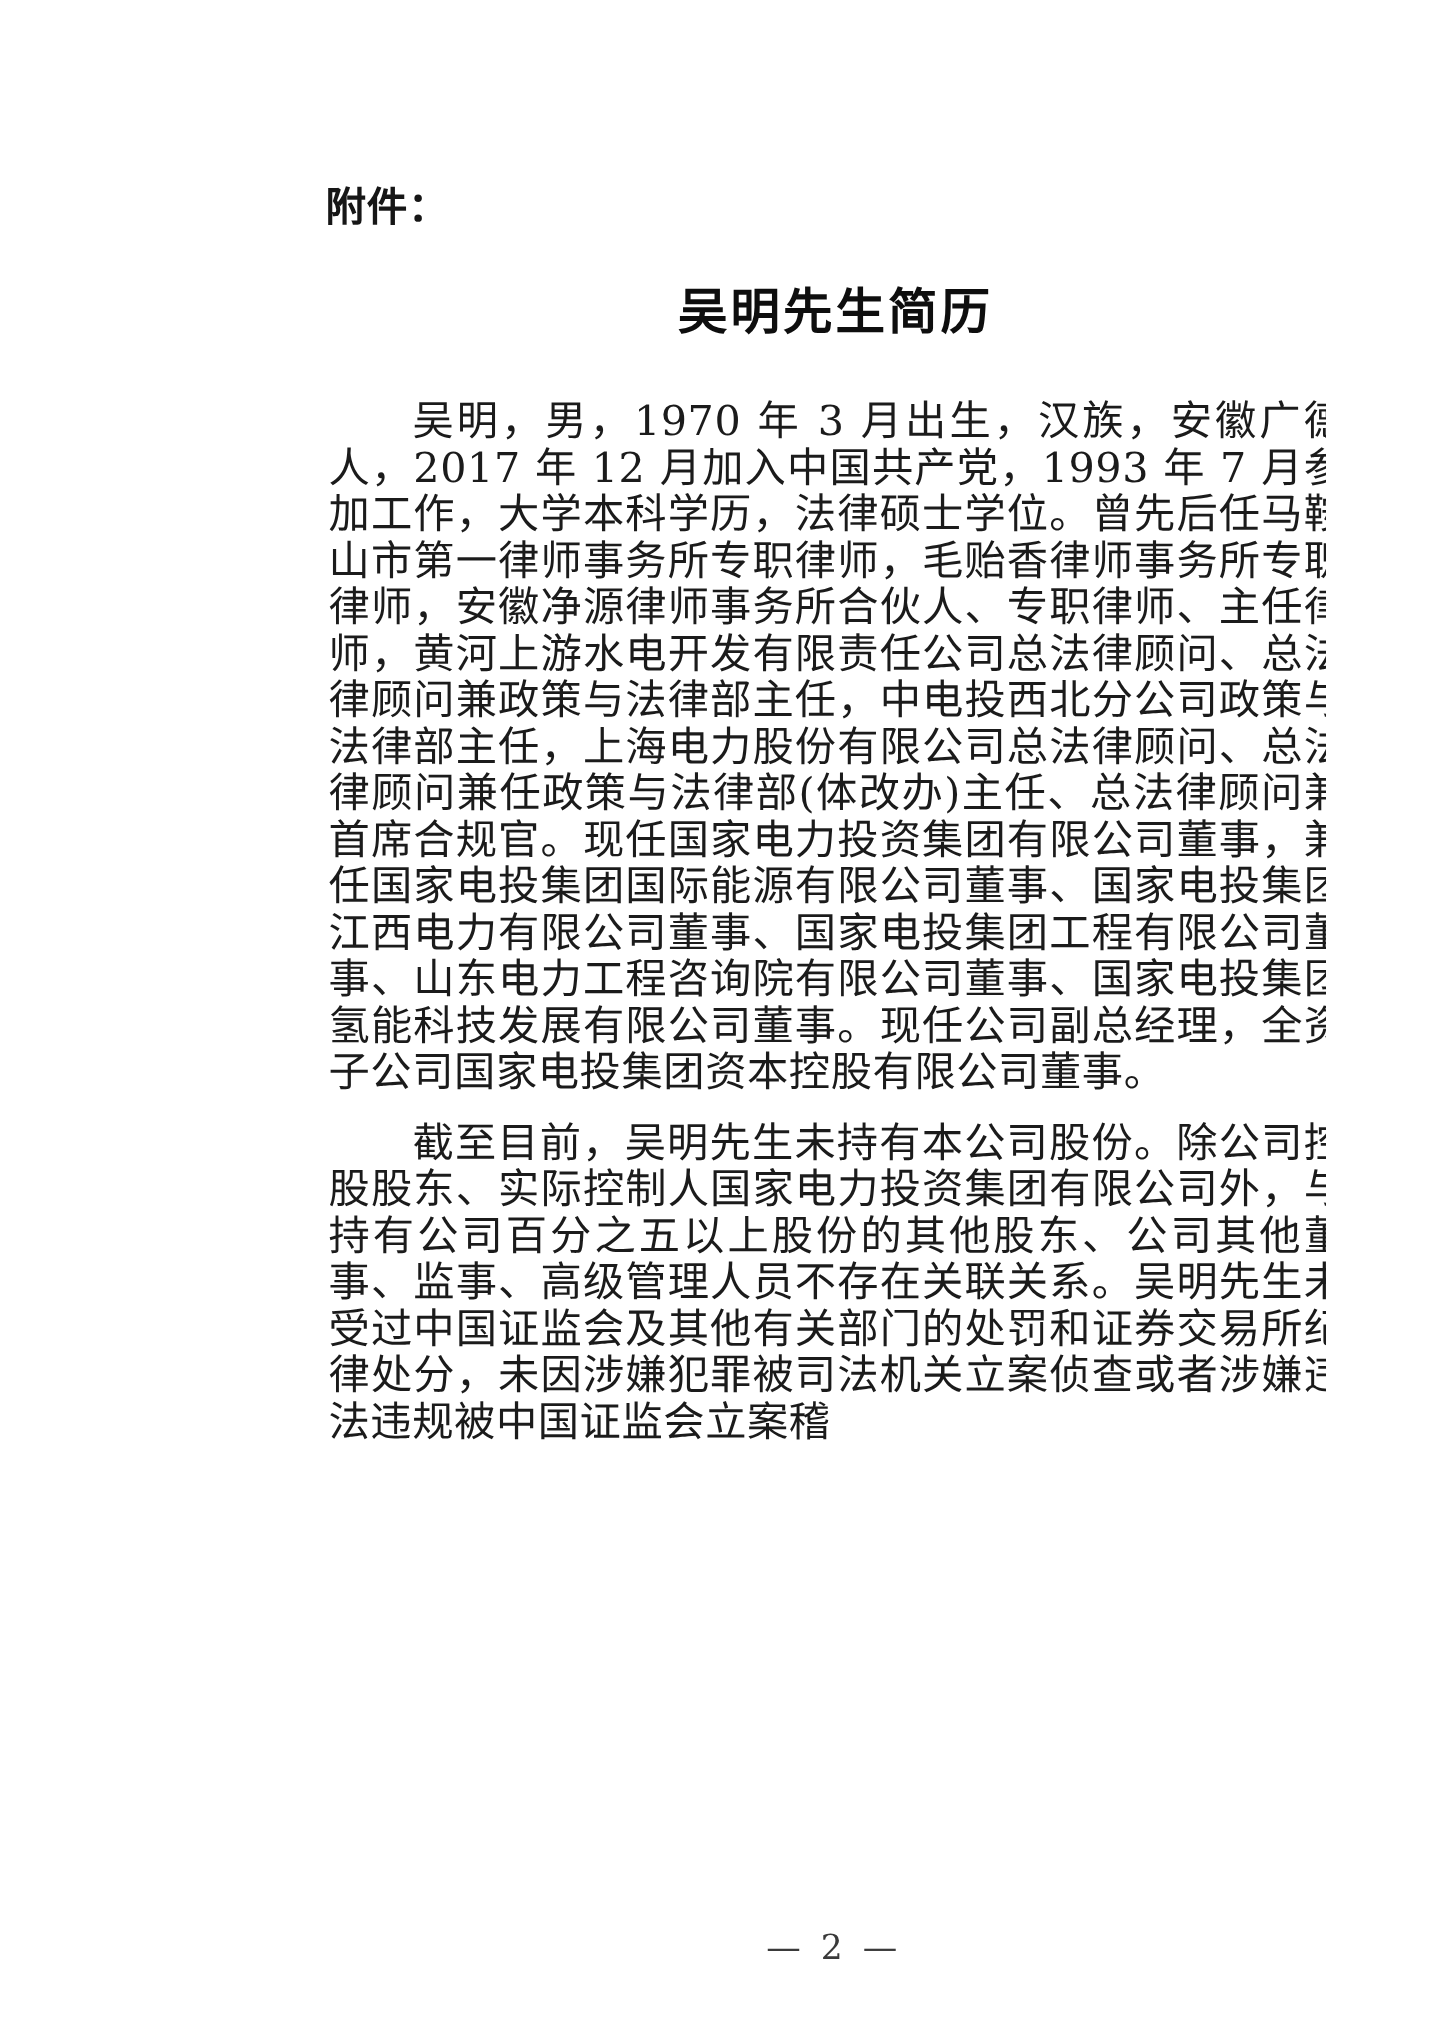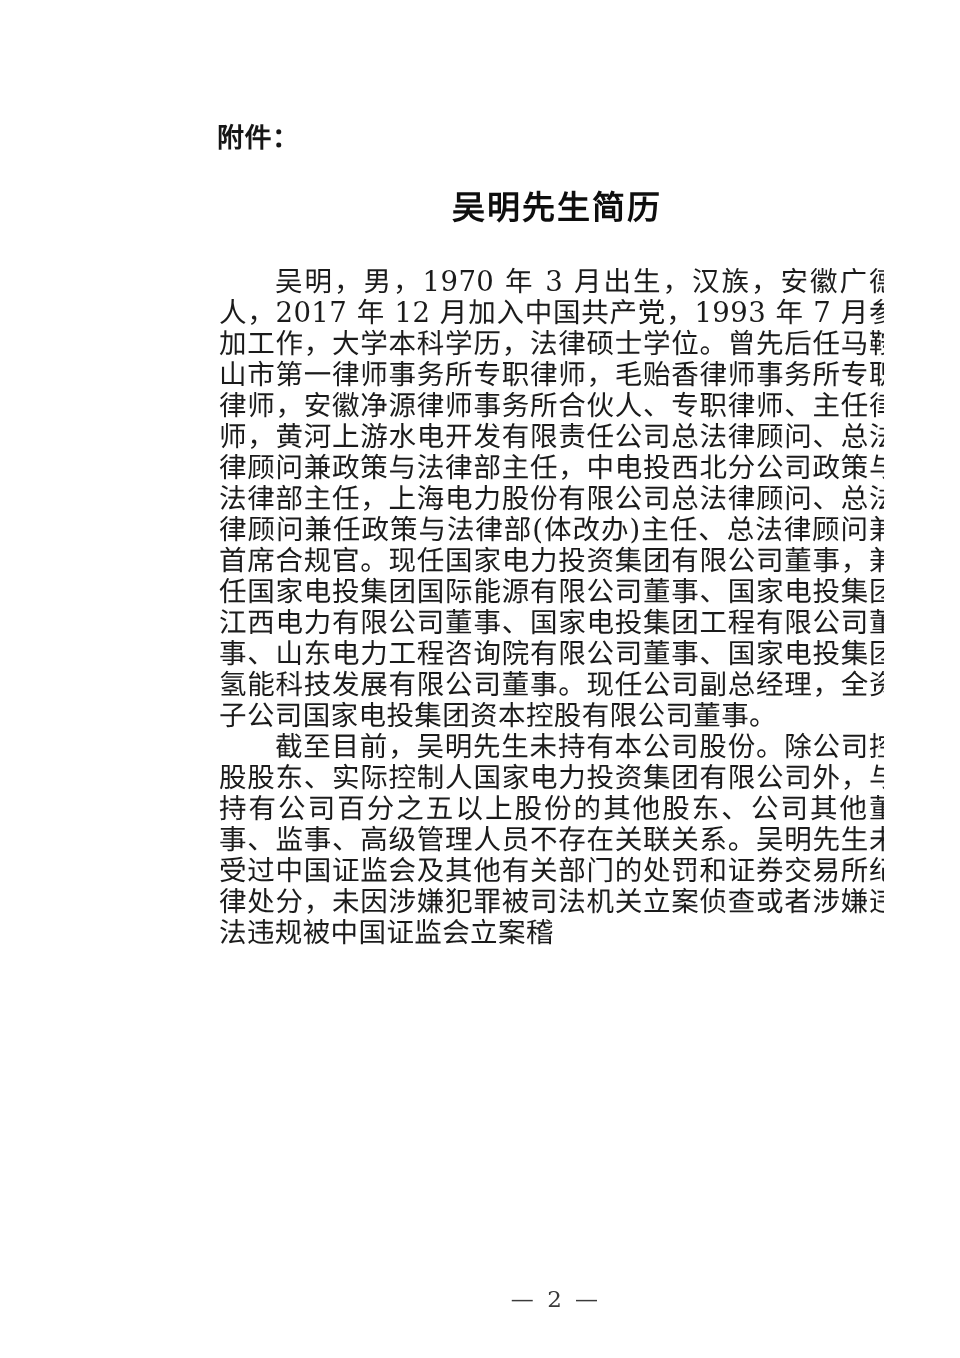--- a/index.html
+++ b/index.html
@@ -66,21 +66,21 @@
     text-justify: inter-character;
     text-align-last: left;
     color: #1b1b1b;
     word-break: break-all;
     font-family: "DejaVu Serif", "Liberation Serif", serif;
   }
   .para.indent {
     text-indent: 56px;
   }
   .para + .para {
-    margin-top: 0px;
+    margin-top: 16px;
   }
 
   
   .page-footer {
     position: absolute;
     left: 0;
     top: 1286px;
     width: 960px;
     text-align: center;
     font-size: 23px;

